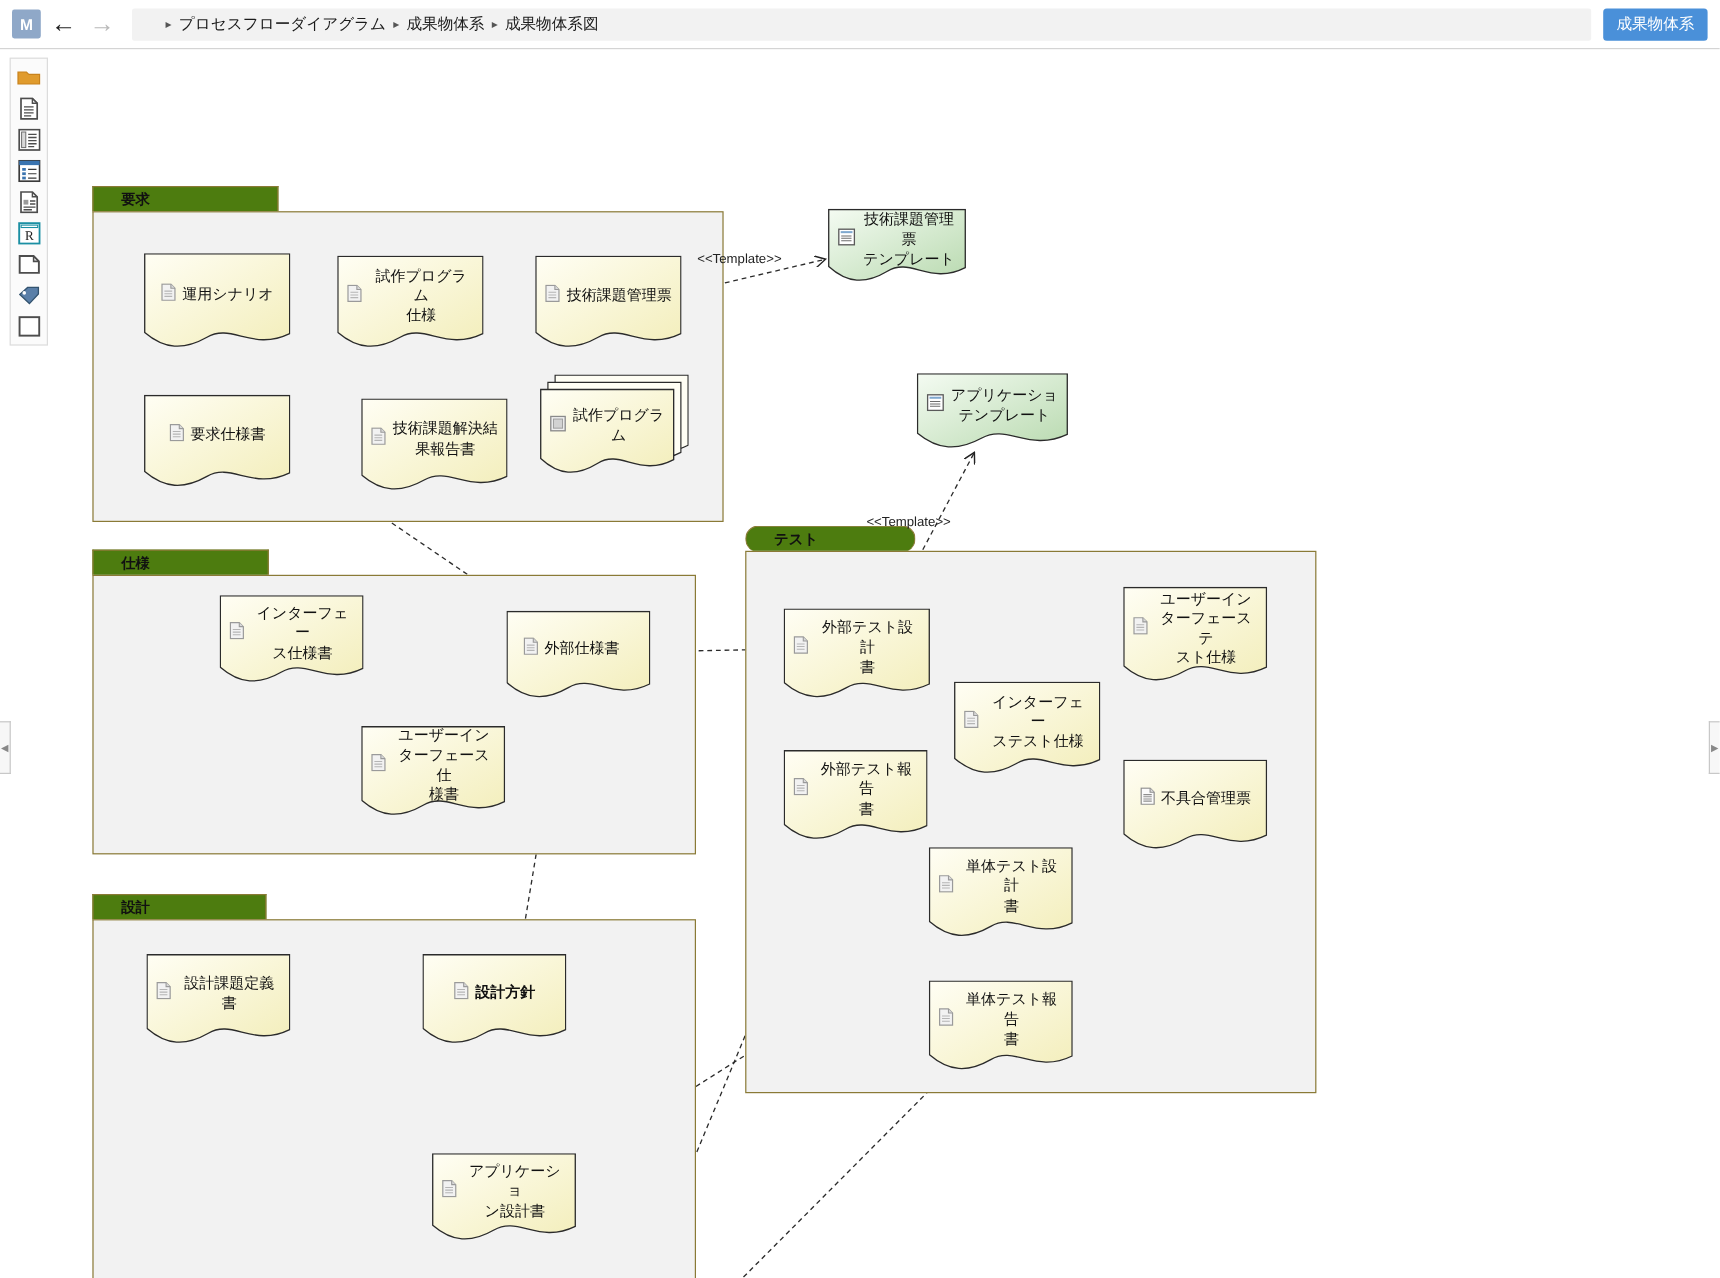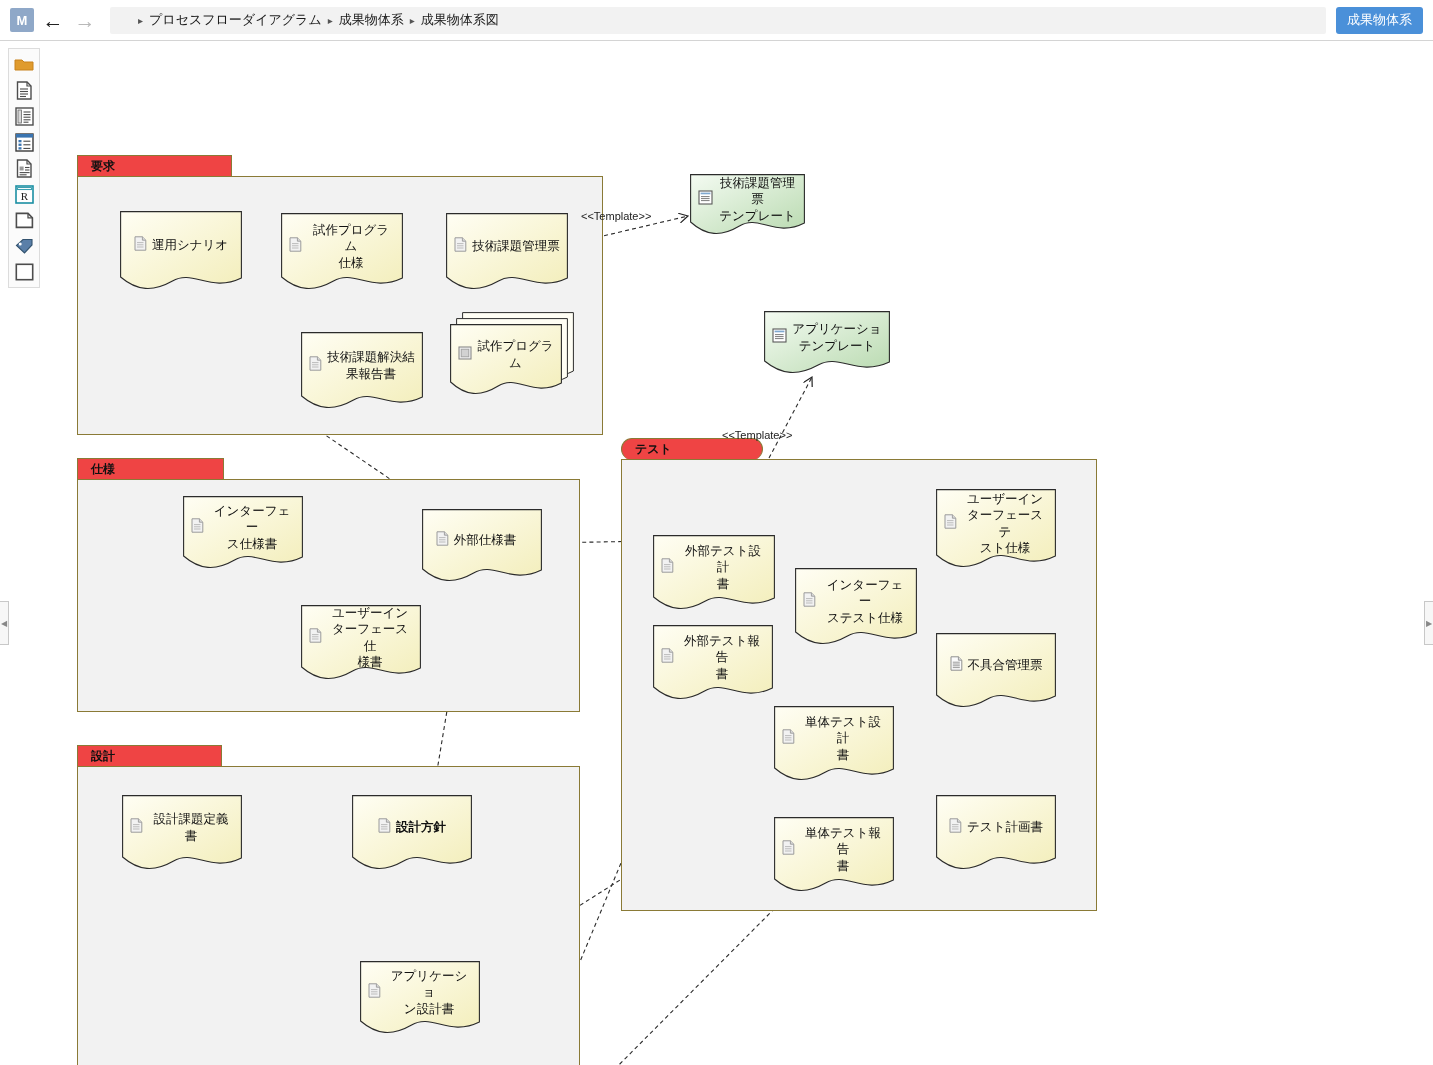--- a/index.html
+++ b/index.html
@@ -78,25 +78,25 @@
     width: 1433px; height: 1024px;
     background: #ffffff; overflow: hidden;
   }
   #edges { position: absolute; left: 0; top: 0; width: 1433px; height: 1024px; }
 
   
   .package { position: absolute; }
   .pkg-tab {
     position: absolute; left: 0; top: 0;
     height: 22px; box-sizing: border-box;
-    background: #ef4444;
+    background: #4d7c0f;
     border: 1px solid #8a7a36;
     border-bottom: none;
     display: flex; align-items: center;
-    padding-left: 13px;
+    padding-left: 23px;
     font-size: 12px; font-weight: bold; color: #111;
   }
   .pkg-body {
     position: absolute; left: 0; top: 21px;
     background: #f2f2f2;
     border: 1px solid #8a7a36;
     box-sizing: border-box;
   }
 
   
@@ -350,20 +350,43 @@
             <path d="M8.4 0.8 L8.4 4.2 L11.8 4.2" fill="#d9d9d9" stroke="#9a9a9a" stroke-width="0.9"></path>
             <g stroke="#b5b5b5" stroke-width="0.9">
               <path d="M3 6.6 h6.5"></path>
               <path d="M3 8.8 h6.5"></path>
               <path d="M3 11 h6.5"></path>
             </g>
           </svg></span>
         <span class="txt">技術課題管理票</span>
       </div>
     </div>
+    <div class="node" style="left: 120px; top: 288px; width: 122px; height: 78px;">
+      <svg class="shape" width="122" height="78">
+        <defs>
+          <linearGradient id="g-n-youkyu" x1="0" y1="0" x2="1" y2="1">
+            <stop offset="0%" stop-color="#fffef4"></stop>
+            <stop offset="100%" stop-color="#f3eebb"></stop>
+          </linearGradient>
+        </defs>
+        <path d="M 0.6 0.6 L 121.4 0.6 L 121.4 65 C 90.28 80, 73.2 56, 52.46 68 C 32.940000000000005 79, 17.080000000000002 78, 0.6 64 Z" fill="url(#g-n-youkyu)" stroke="#2b2b2b" stroke-width="1.1"></path>
+      </svg>
+      <div class="label">
+        <span class="nicon"><svg width="13" height="15">
+            <path d="M1 0.8 L8.4 0.8 L11.8 4.2 L11.8 14.2 L1 14.2 Z" fill="#f2f2f2" stroke="#9a9a9a" stroke-width="1"></path>
+            <path d="M8.4 0.8 L8.4 4.2 L11.8 4.2" fill="#d9d9d9" stroke="#9a9a9a" stroke-width="0.9"></path>
+            <g stroke="#b5b5b5" stroke-width="0.9">
+              <path d="M3 6.6 h6.5"></path>
+              <path d="M3 8.8 h6.5"></path>
+              <path d="M3 11 h6.5"></path>
+            </g>
+          </svg></span>
+        <span class="txt">要求仕様書</span>
+      </div>
+    </div>
     <div class="node" style="left: 301px; top: 291px; width: 122px; height: 78px;">
       <svg class="shape" width="122" height="78">
         <defs>
           <linearGradient id="g-n-kaiketsu" x1="0" y1="0" x2="1" y2="1">
             <stop offset="0%" stop-color="#fffef4"></stop>
             <stop offset="100%" stop-color="#f3eebb"></stop>
           </linearGradient>
         </defs>
         <path d="M 0.6 0.6 L 121.4 0.6 L 121.4 65 C 90.28 80, 73.2 56, 52.46 68 C 32.940000000000005 79, 17.080000000000002 78, 0.6 64 Z" fill="url(#g-n-kaiketsu)" stroke="#2b2b2b" stroke-width="1.1"></path>
       </svg>
@@ -584,21 +607,21 @@
             <g stroke="#b5b5b5" stroke-width="0.9">
               <path d="M3 6.6 h6.5"></path>
               <path d="M3 8.8 h6.5"></path>
               <path d="M3 11 h6.5"></path>
             </g>
           </svg></span>
         <span class="txt">アプリケーショ
 ン設計書</span>
       </div>
     </div>
-    <div class="node" style="left: 653px; top: 466px; width: 122px; height: 76px; margin-top: 28px;">
+    <div class="node" style="left: 653px; top: 466px; width: 122px; height: 76px;">
       <svg class="shape" width="122" height="76">
         <defs>
           <linearGradient id="g-n-gaibu-tdes" x1="0" y1="0" x2="1" y2="1">
             <stop offset="0%" stop-color="#fffef4"></stop>
             <stop offset="100%" stop-color="#f3eebb"></stop>
           </linearGradient>
         </defs>
         <path d="M 0.6 0.6 L 121.4 0.6 L 121.4 63 C 90.28 78, 73.2 54, 52.46 66 C 32.940000000000005 77, 17.080000000000002 76, 0.6 62 Z" fill="url(#g-n-gaibu-tdes)" stroke="#2b2b2b" stroke-width="1.1"></path>
       </svg>
       <div class="label">
@@ -729,43 +752,20 @@
             <g stroke="#b5b5b5" stroke-width="0.9">
               <path d="M3 6.6 h6.5"></path>
               <path d="M3 8.8 h6.5"></path>
               <path d="M3 11 h6.5"></path>
             </g>
           </svg></span>
         <span class="txt">単体テスト設計
 書</span>
       </div>
     </div>
-    <div class="node" style="left: 936px; top: 754px; width: 120px; height: 76px;">
-      <svg class="shape" width="120" height="76">
-        <defs>
-          <linearGradient id="g-n-test-plan" x1="0" y1="0" x2="1" y2="1">
-            <stop offset="0%" stop-color="#fffef4"></stop>
-            <stop offset="100%" stop-color="#f3eebb"></stop>
-          </linearGradient>
-        </defs>
-        <path d="M 0.6 0.6 L 119.4 0.6 L 119.4 63 C 88.8 78, 72 54, 51.6 66 C 32.400000000000006 77, 16.8 76, 0.6 62 Z" fill="url(#g-n-test-plan)" stroke="#2b2b2b" stroke-width="1.1"></path>
-      </svg>
-      <div class="label">
-        <span class="nicon"><svg width="13" height="15">
-            <path d="M1 0.8 L8.4 0.8 L11.8 4.2 L11.8 14.2 L1 14.2 Z" fill="#f2f2f2" stroke="#9a9a9a" stroke-width="1"></path>
-            <path d="M8.4 0.8 L8.4 4.2 L11.8 4.2" fill="#d9d9d9" stroke="#9a9a9a" stroke-width="0.9"></path>
-            <g stroke="#b5b5b5" stroke-width="0.9">
-              <path d="M3 6.6 h6.5"></path>
-              <path d="M3 8.8 h6.5"></path>
-              <path d="M3 11 h6.5"></path>
-            </g>
-          </svg></span>
-        <span class="txt">テスト計画書</span>
-      </div>
-    </div>
     <div class="node" style="left: 774px; top: 776px; width: 120px; height: 76px;">
       <svg class="shape" width="120" height="76">
         <defs>
           <linearGradient id="g-n-tan-trep" x1="0" y1="0" x2="1" y2="1">
             <stop offset="0%" stop-color="#fffef4"></stop>
             <stop offset="100%" stop-color="#f3eebb"></stop>
           </linearGradient>
         </defs>
         <path d="M 0.6 0.6 L 119.4 0.6 L 119.4 63 C 88.8 78, 72 54, 51.6 66 C 32.400000000000006 77, 16.8 76, 0.6 62 Z" fill="url(#g-n-tan-trep)" stroke="#2b2b2b" stroke-width="1.1"></path>
       </svg>

